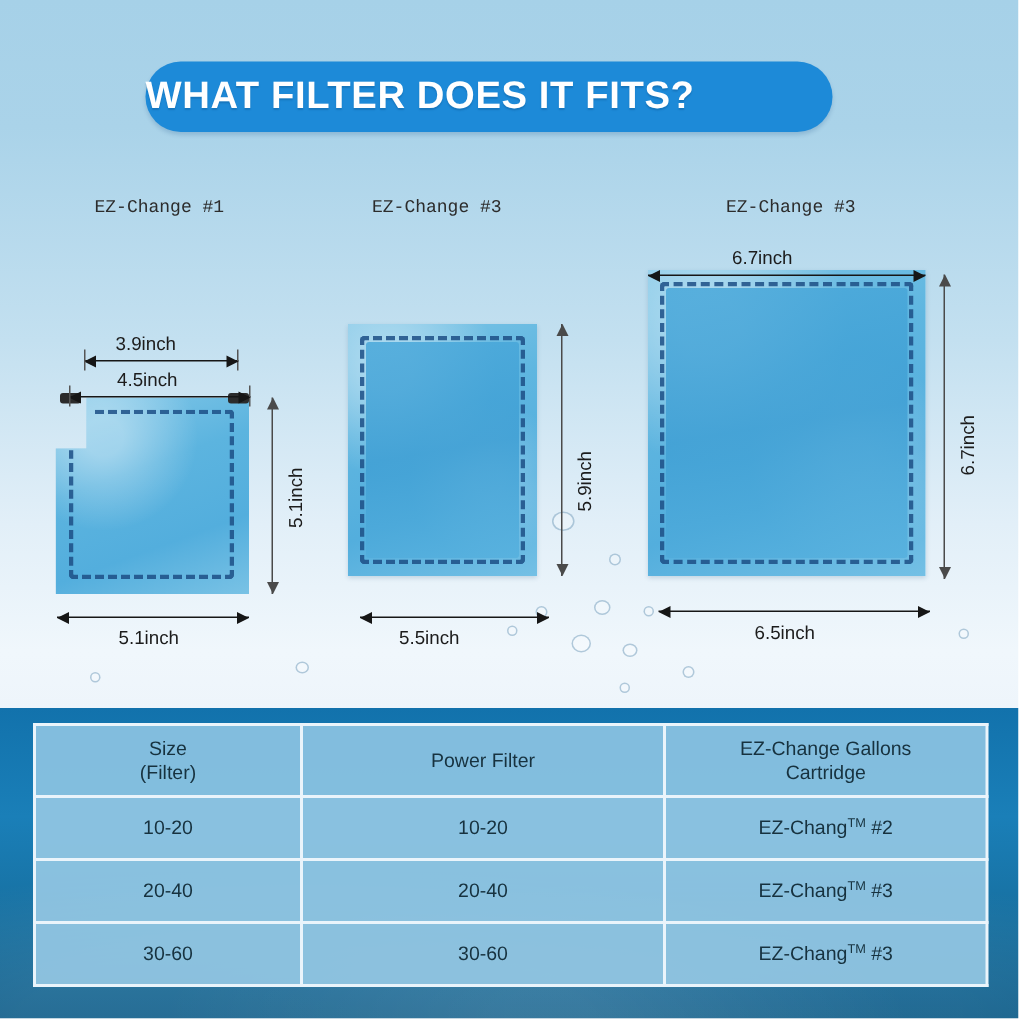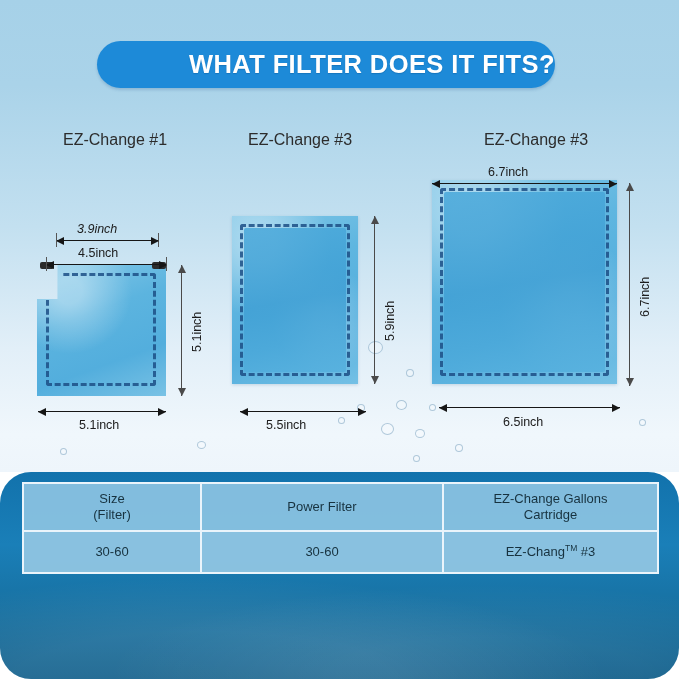--- a/index.html
+++ b/index.html
@@ -15,30 +15,30 @@
     position:absolute;left:0;top:0;width:679px;height:472px;
     background:linear-gradient(180deg,#a6d1e8 0%,#aad3e9 18%,#c3e0f0 48%,#e2eff8 74%,#f0f7fc 92%,#eef5fb 100%);
     overflow:hidden;
   }
   .bubble{position:absolute;border-radius:50%;border:1px solid rgba(120,160,190,.55);background:rgba(255,255,255,.25);}
 
   
   .title-pill{
     position:absolute;left:97px;top:41px;width:458px;height:47px;
     background:#1d8ad8;border-radius:24px;
-    display:flex;align-items:center;justify-content:flex-end;
+    display:flex;align-items:center;justify-content:flex-start;
     box-shadow:0 2px 3px rgba(0,60,120,.18);
   }
   .title-pill .ttxt{
     color:#ffffff;font-size:25.5px;font-weight:bold;letter-spacing:.4px;
     white-space:nowrap;text-shadow:0 1px 1px rgba(0,60,110,.25);
   }
 
   
-  .cap{position:absolute;font-size:16px;color:#2c2c2c;white-space:nowrap;}
+  .cap{position:absolute;font-size:12px;color:#2c2c2c;white-space:nowrap;font-family:Liberation Mono, monospace;}
   #cap1{left:63px;top:131px;}
   #cap2{left:248px;top:131px;}
   #cap3{left:484px;top:131px;}
 
   
   .sponge{
     position:absolute;
     background:
       radial-gradient(circle at 22% 18%, rgba(255,255,255,.40) 0 9%, rgba(255,255,255,0) 42%),
       radial-gradient(circle at 74% 62%, rgba(255,255,255,.26) 0 7%, rgba(255,255,255,0) 38%),
@@ -98,21 +98,20 @@
 
   .dlab{position:absolute;font-size:12.5px;color:#1c1c1c;white-space:nowrap;}
   .dlab-v{position:absolute;font-size:12.5px;color:#1c1c1c;white-space:nowrap;
           transform:rotate(-90deg);transform-origin:left top;}
 
   
   .tablewrap{
     position:absolute;left:0;top:472px;width:679px;height:207px;
     background:linear-gradient(180deg,#1272ac 0%,#1a7fb8 35%,#176f9f 70%,#0f5d89 100%);
     overflow:hidden;
-    border-radius:31px;
   }
   .tablewrap .wavetex{
     position:absolute;left:0;bottom:0;width:679px;height:120px;
     background:
       radial-gradient(ellipse at 30% 100%, rgba(255,255,255,.10) 0 28%, rgba(255,255,255,0) 60%),
       radial-gradient(ellipse at 72% 95%, rgba(255,255,255,.08) 0 22%, rgba(255,255,255,0) 55%);
   }
   table.fit{
     position:absolute;left:22px;top:10px;width:635px;
     border-collapse:collapse;table-layout:fixed;
@@ -164,21 +163,21 @@
       <div id="f1body"></div>
       <div id="f1stitch"></div>
     </div>
     <div class="clip1" id="clipL"></div>
     <div class="clip1" id="clipR"></div>
 
     <div class="dim-h" style="left:56px;top:240px;width:103px;">
       <span class="tick-l"></span>
         <span class="tick-r"></span>
     </div>
-    <div class="dlab" style="left:77px;top:222px;font-style:italic;">3.9inch</div>
+    <div class="dlab" style="left:77px;top:222px;">3.9inch</div>
 
     <div class="dim-h" style="left:46px;top:264px;width:121px;">
       <span class="tick-l"></span>
         <span class="tick-r"></span>
     </div>
     <div class="dlab" style="left:78px;top:246px;">4.5inch</div>
 
     <div class="dim-v" style="left:181px;top:265px;height:131px;"></div>
     <div class="dlab-v" style="left:190px;top:352px;">5.1inch</div>
 
@@ -224,20 +223,30 @@
             <div>Power Filter</div>
           </th>
           <th>
             <div>EZ-Change Gallons</div>
             <div>Cartridge</div>
           </th>
         </tr>
       </thead>
       <tbody>
         <tr>
+          <td>10-20</td>
+          <td>10-20</td>
+          <td><span>EZ-Chang</span><span class="tm">TM</span>&nbsp;<span>#2</span></td>
+        </tr>
+        <tr>
+          <td>20-40</td>
+          <td>20-40</td>
+          <td><span>EZ-Chang</span><span class="tm">TM</span>&nbsp;<span>#3</span></td>
+        </tr>
+        <tr>
           <td>30-60</td>
           <td>30-60</td>
           <td><span>EZ-Chang</span><span class="tm">TM</span>&nbsp;<span>#3</span></td>
         </tr>
       </tbody>
     </table>
   </div>
 
 </div>
 

